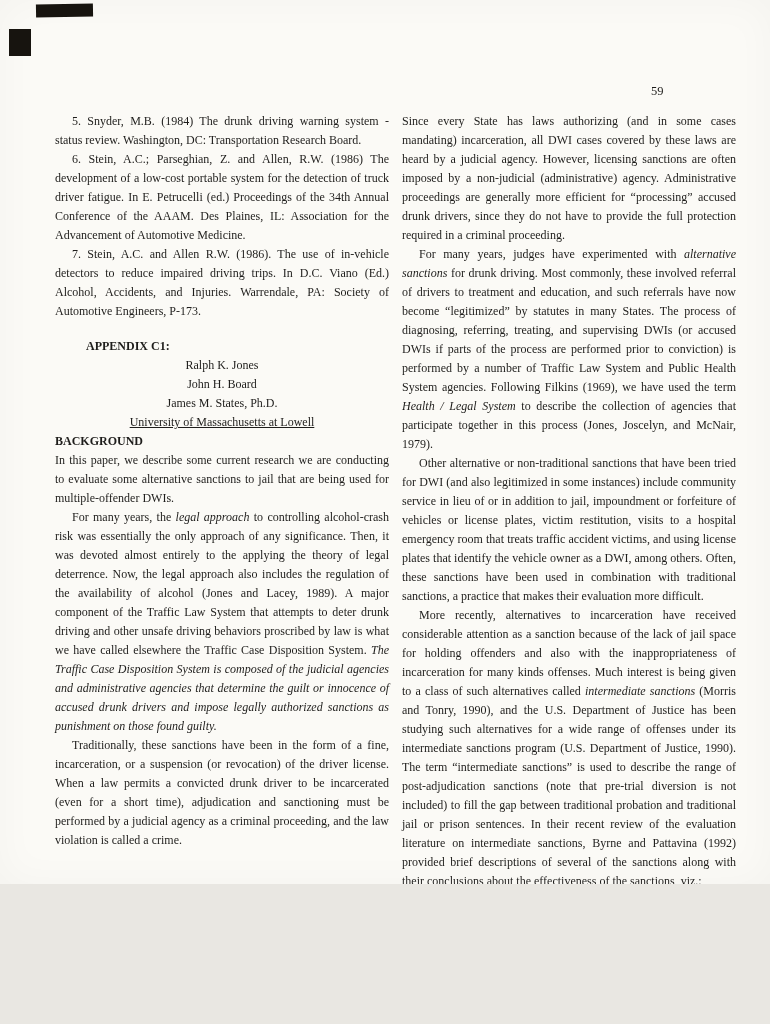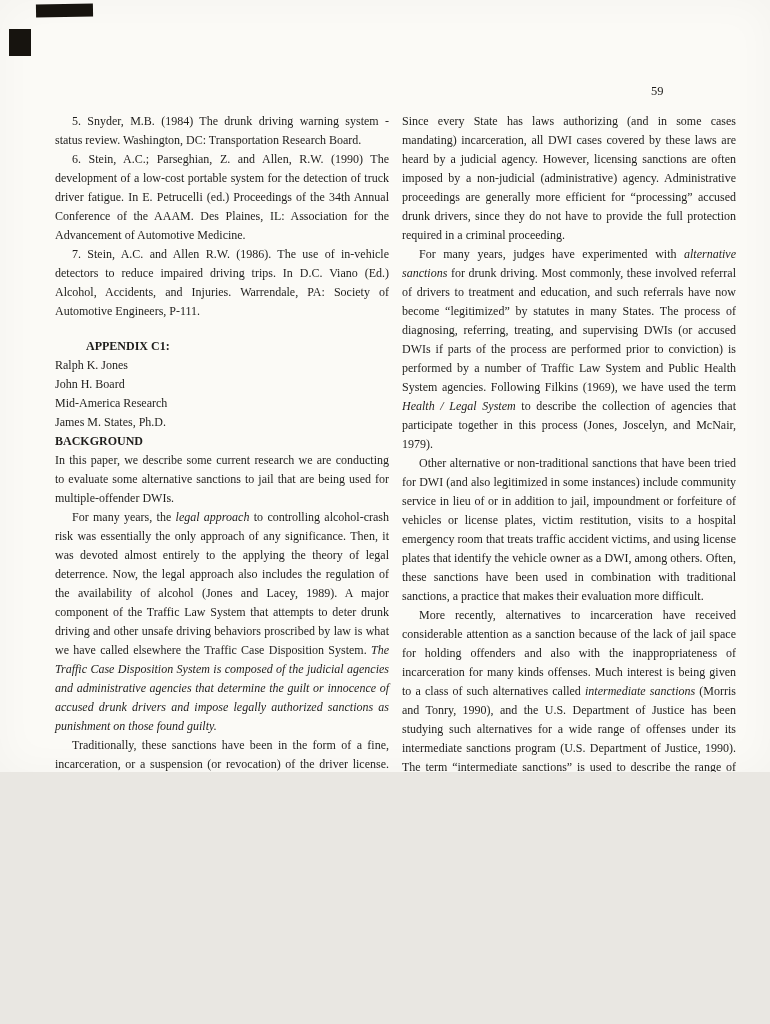--- a/index.html
+++ b/index.html
@@ -1,19 +1,19 @@
 <!DOCTYPE html>
 <html><head>
 <meta charset="utf-8">
 <style>
   html, body { margin: 0; padding: 0; background: #e9e7e2; }
   .page {
     position: relative;
     width: 770px;
-    height: 772px;
+    height: 884px;
     margin: 0 auto;
     background: #fbfaf6;
     overflow: hidden;
     font-family: "Liberation Serif", serif;
     color: #1e1d1b;
     box-shadow: inset 0 0 40px rgba(0,0,0,0.03);
   }
   .pagenum {
     position: absolute;
     top: 84px;
@@ -31,21 +31,21 @@
     width: 334px;
     font-size: 12px;
     line-height: 19px;
     text-align: justify;
     font-family: Liberation Serif, serif;
   }
   .col p { margin: 0; }
   .ind { text-indent: 17px; }
   .gap { margin-top: 16px; }
   .bold { font-weight: 700; margin-left: 31px; }
-  .authors p { text-align: left; }
+  .authors p { text-align: center; }
   .underline { text-decoration: underline; }
   em { font-style: italic; }
   .bullet-glyph {
     font-size: 9px;
     vertical-align: 1px;
     margin-right: 24px;
   }
   
   .art-a {
     position: absolute;
@@ -68,32 +68,32 @@
 
   <div class="art-a"></div>
   <div class="art-b"></div>
 
   <div class="pagenum">59</div>
 
   <div class="cols">
 
     <div class="col">
       <p class="ind">5.  Snyder, M.B. (1984)  The drunk driving warning system - status review.  Washington, DC:  Transportation Research Board.</p>
-      <p class="ind">6.  Stein, A.C.; Parseghian, Z. and Allen, R.W. (1990) The development of a low-cost portable system for the detection of truck driver fatigue.  In E. Petrucelli (ed.) Proceedings of the 34th Annual Conference of the AAAM. Des Plaines, IL:  Association for the Advancement of Automotive Medicine.</p>
-      <p class="ind">7.  Stein, A.C. and Allen R.W. (1986).  The use of in-vehicle detectors to reduce impaired driving trips.  In D.C. Viano (Ed.) Alcohol, Accidents, and Injuries.  Warrendale, PA:  Society of Automotive Engineers, P-111.</p>
+      <p class="ind">6.  Stein, A.C.; Parseghian, Z. and Allen, R.W. (1986) The development of a low-cost portable system for the detection of truck driver fatigue.  In E. Petrucelli (ed.) Proceedings of the 34th Annual Conference of the AAAM. Des Plaines, IL:  Association for the Advancement of Automotive Medicine.</p>
+      <p class="ind">7.  Stein, A.C. and Allen R.W. (1986).  The use of in-vehicle detectors to reduce impaired driving trips.  In D.C. Viano (Ed.) Alcohol, Accidents, and Injuries.  Warrendale, PA:  Society of Automotive Engineers, P-173.</p>
 
       <div class="gap bold">
         <p>APPENDIX C1:</p>
       </div>
 
       <div class="authors">
         <p>Ralph K. Jones</p>
         <p>John H. Board</p>
-        <p>Mid-America Research</p>
         <p>James M. States, Ph.D.</p>
+        <p class="underline">University of Massachusetts at Lowell</p>
       </div>
 
       <p class="gap bold">BACKGROUND</p>
 
       <p class="gap">In this paper, we describe some current research we are conducting to evaluate some alternative sanctions to jail that are being used for multiple-offender DWIs.</p>
 
       <p class="gap ind"><span>For many years, the </span><em>legal approach</em><span> to controlling alcohol-crash risk was essentially the only approach of any significance.  Then, it was devoted almost entirely to the applying the theory of legal deterrence.  Now, the legal approach also includes the regulation of the availability of alcohol (Jones and Lacey, 1989).  A major component of the Traffic Law System that attempts to deter drunk driving and other unsafe driving behaviors proscribed by law is what we have called elsewhere the Traffic Case Disposition System.  </span><em>The Traffic Case Disposition System is composed of the judicial agencies and administrative agencies that determine the guilt or innocence of accused drunk drivers and impose legally authorized sanctions as punishment on those found guilty.</em></p>
 
       <p class="ind">Traditionally, these sanctions have been in the form of a fine, incarceration, or a suspension (or revocation) of the driver license.  When a law permits a convicted drunk driver to be incarcerated (even for a short time), adjudication and sanctioning must be performed by a judicial agency as a criminal proceeding, and the law violation is called a crime.</p>
     </div>

